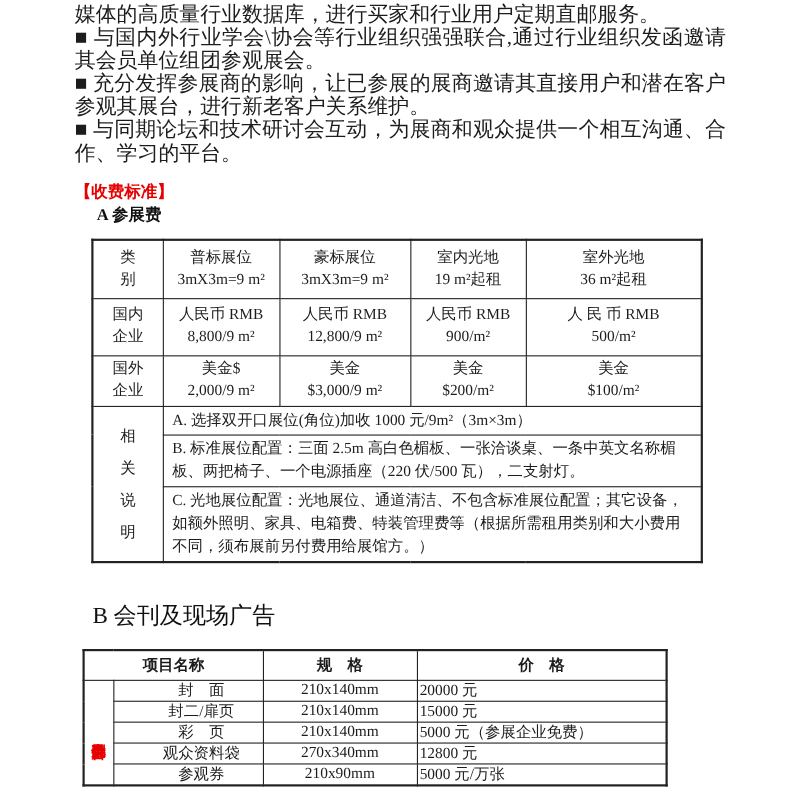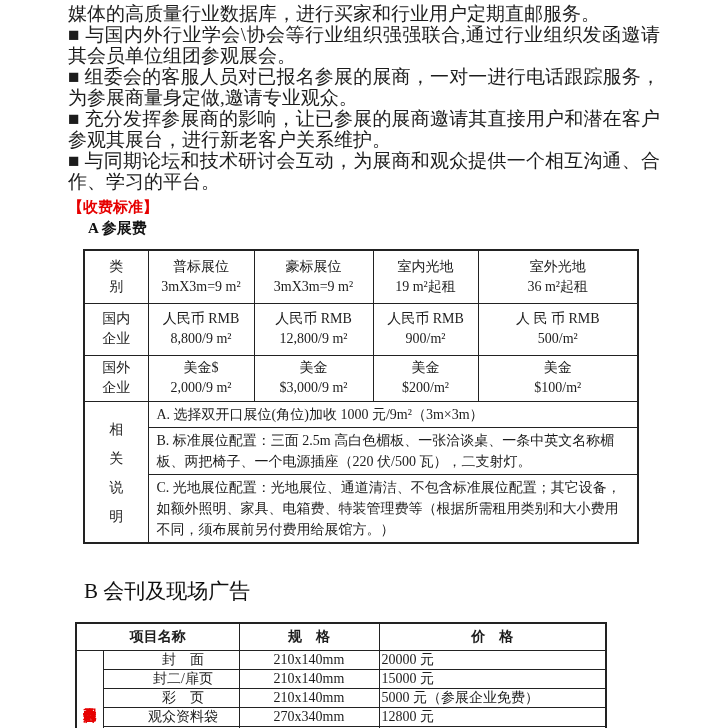--- a/index.html
+++ b/index.html
@@ -16,21 +16,21 @@
   .content { padding: 3px 67px 0 68px; }
 
   .intro p {
     font-size: 19px;
     line-height: 21px;
     text-align: justify;
     color: #1c1c1c;
   }
 
   .sec-heading {
-    margin-top: 6px;
+    margin-top: 16px;
     font-size: 15px;
     line-height: 18px;
     font-weight: bold;
     color: #e60000;
     font-family: "Liberation Sans", "DejaVu Sans", sans-serif;
   }
   .sub-heading {
     margin: 3px 0 0 20px;
     font-size: 15px;
     line-height: 18px;
@@ -116,21 +116,20 @@
 </style>
 </head>
 <body>
 
 <div class="page">
   <div class="content">
 
     <div class="intro">
       <p>媒体的高质量行业数据库，进行买家和行业用户定期直邮服务。</p>
       <p>■ 与国内外行业学会\协会等行业组织强强联合,通过行业组织发函邀请其会员单位组团参观展会。</p>
-      <p>■ 组委会的客服人员对已报名参展的展商，一对一进行电话跟踪服务，为参展商量身定做,邀请专业观众。</p>
       <p>■ 充分发挥参展商的影响，让已参展的展商邀请其直接用户和潜在客户参观其展台，进行新老客户关系维护。</p>
       <p>■ 与同期论坛和技术研讨会互动，为展商和观众提供一个相互沟通、合作、学习的平台。</p>
     </div>
 
     <div class="sec-heading">【收费标准】</div>
     <div class="sub-heading">A 参展费</div>
 
     <table class="fee-table">
       <colgroup>
         <col style="width:64px">

